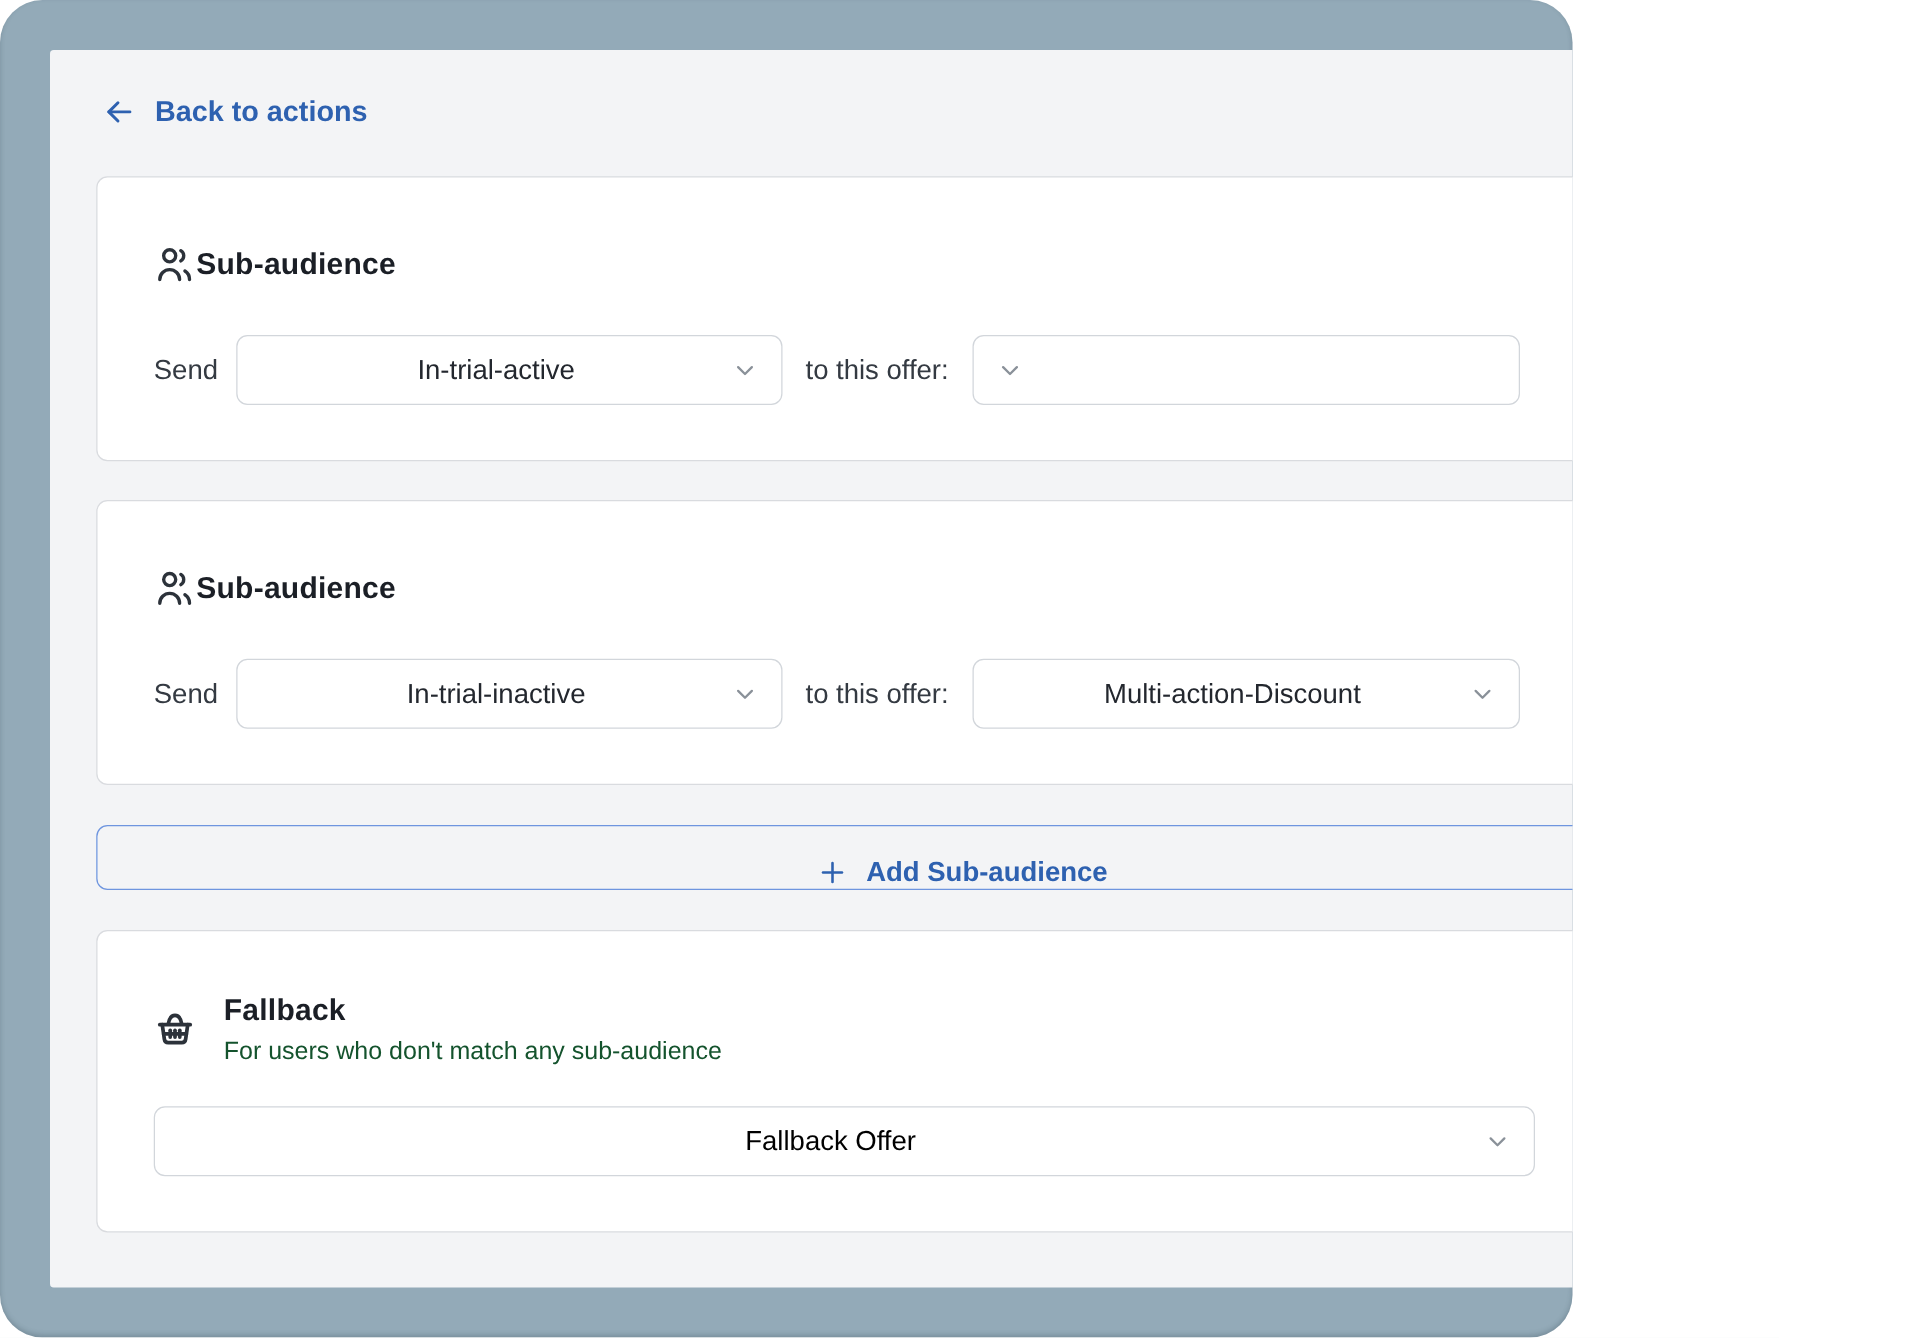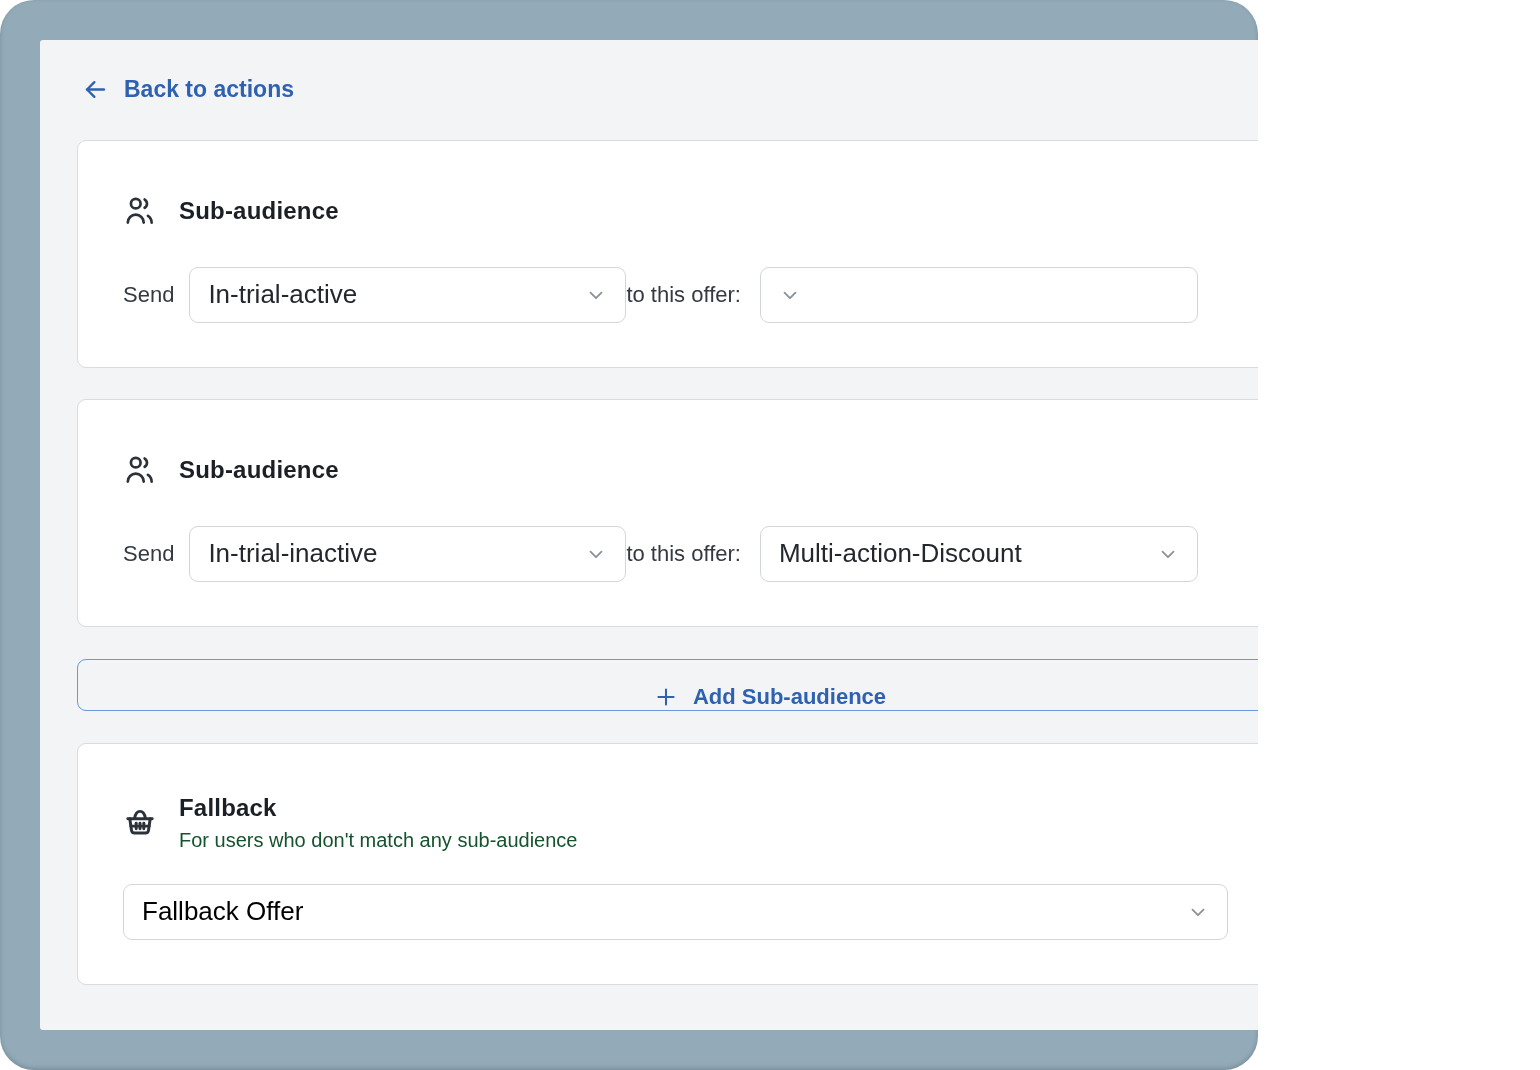--- a/index.html
+++ b/index.html
@@ -39,21 +39,21 @@
     background: #ffffff;
     border: 1px solid #d9dbdf;
     border-radius: 9px;
     padding: 50px 45px 44px 45px;
     position: relative;
   }
   .card-subaudience-1 { margin-top: 33px; }
   .card-subaudience-2 { margin-top: 31px; }
   .card-fallback { margin-top: 32px; padding-top: 50px; }
 
-  .card-header { display: flex; align-items: center; gap: 22px; height: 40px; }
+  .card-header { display: flex; align-items: center; height: 40px; }
   .card-header .hicon { color: #2c323a; display: flex; align-items: center; }
   .card-title {
     font-size: 24px; font-weight: 700; color: #1b1f26; letter-spacing: .2px;
   }
   .kebab-btn {
     position: absolute; top: 52px; right: 59px;
     width: 36px; height: 36px;
     display: flex; flex-direction: column; align-items: center; justify-content: center;
     gap: 6px; cursor: pointer; border-radius: 6px;
   }
@@ -62,28 +62,28 @@
   .controls { display: flex; align-items: center; margin-top: 36px; }
   .ctl-label { font-size: 22px; color: #343a42; white-space: nowrap; }
   .select {
     height: 56px; background: #fff;
     border: 1px solid #d2d6db; border-radius: 9px;
     display: flex; align-items: center;
     padding: 0 18px 0 18px;
     cursor: pointer;
   }
   .select .sel-text {
-    font-size: 26px; color: #23272e; flex: 1 1 auto;
-    white-space: nowrap; overflow: hidden;
+    font-size: 22px; color: #23272e; flex: 1 1 auto;
+    white-space: nowrap; overflow: hidden; text-align: center;
   }
   .select .sel-text.placeholder { color: #000000; }
   .select .chev { flex: 0 0 auto; color: #8a9199; display: flex; }
   .sel-audience { width: 437px; margin-left: 15px; }
   .sel-offer    { width: 438px; margin-left: 19px; }
-  .lbl-offer    { }
+  .lbl-offer    { margin-left: 18px; }
   .sel-fallback { width: 1105px; }
 
   .icon-group { margin-left: auto; display: flex; gap: 52px; padding-right: 6px; }
   .icon-btn {
     width: 36px; height: 36px; display: flex; align-items: center; justify-content: center;
     color: #49505a; cursor: pointer; border-radius: 6px;
   }
   .icon-btn.disabled { color: #b4b9c0; cursor: default; }
 
   

